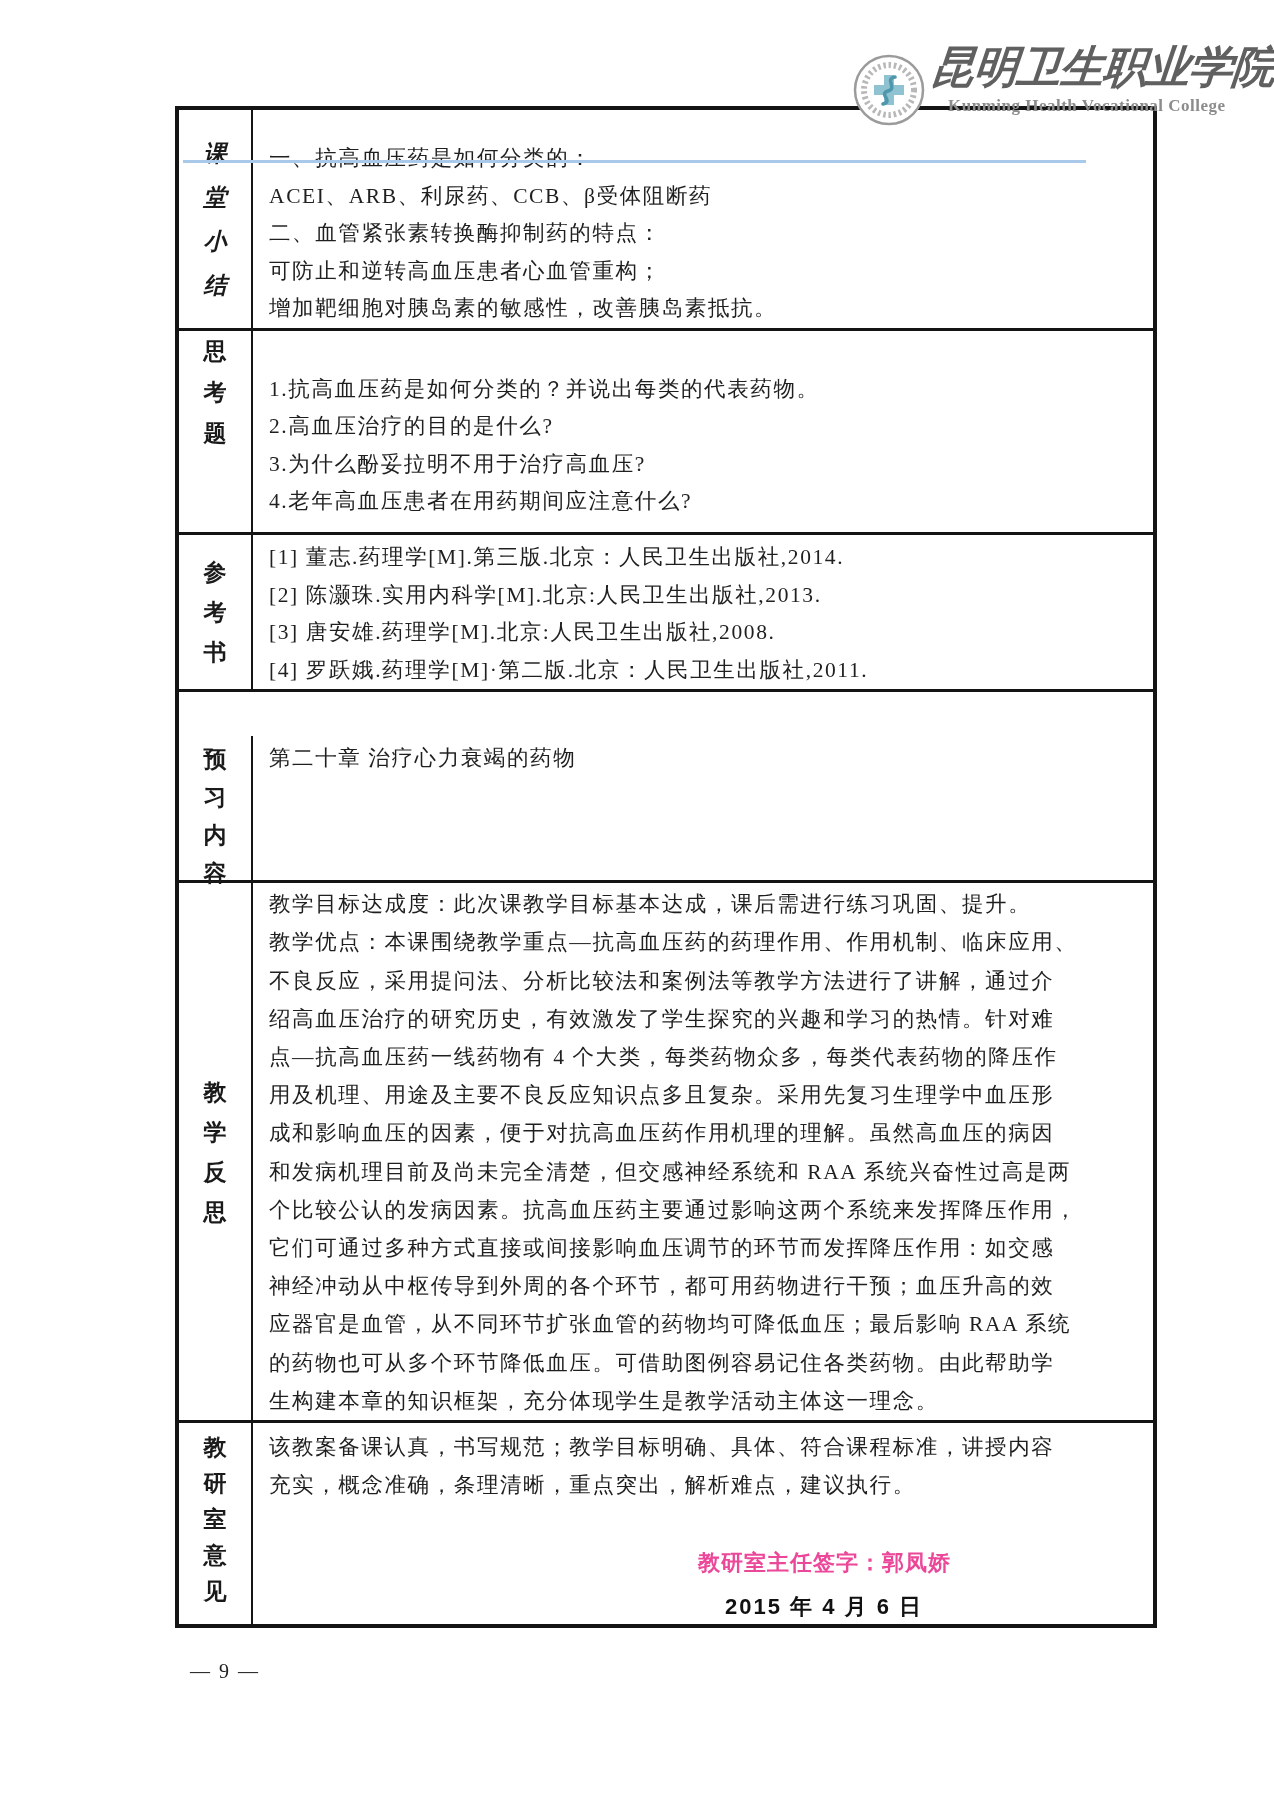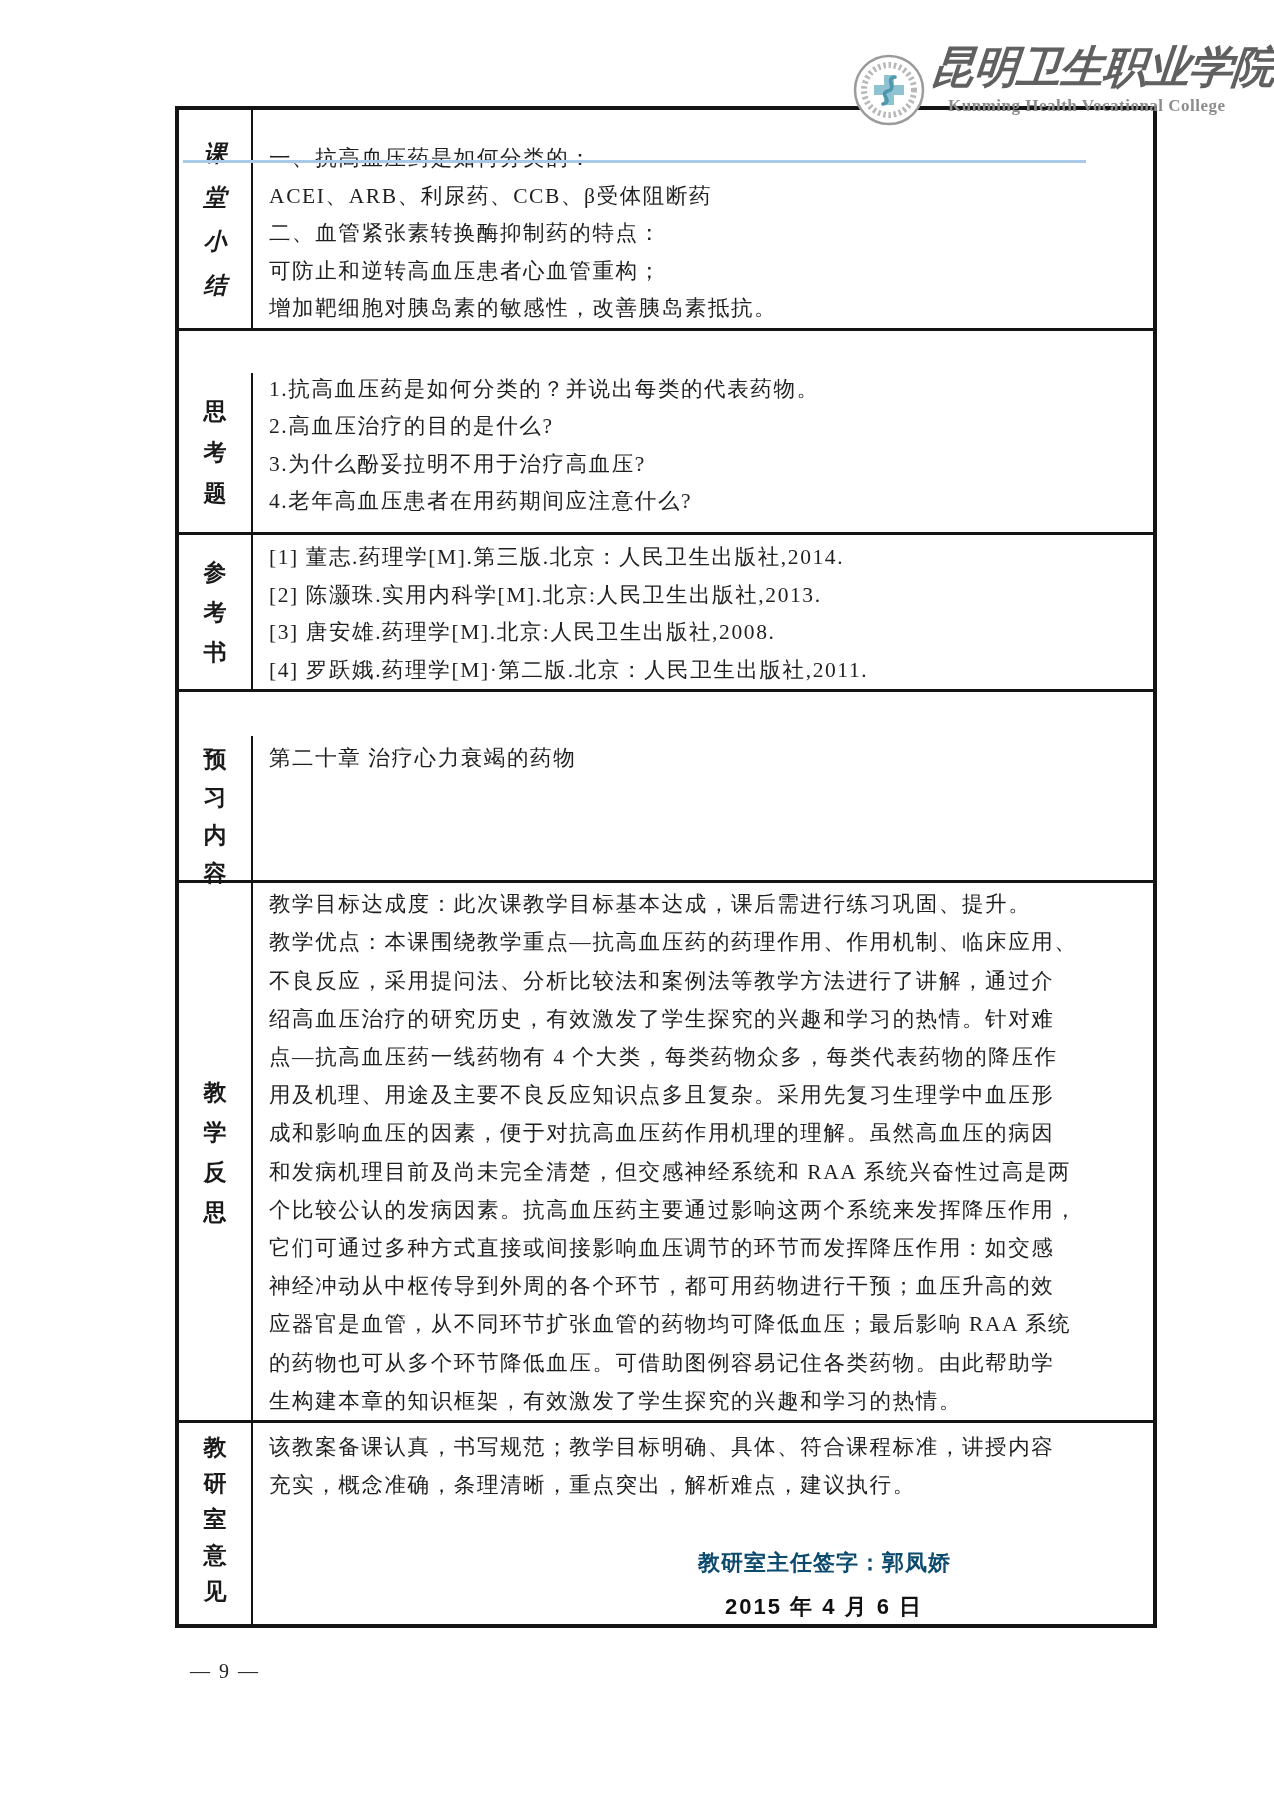--- a/index.html
+++ b/index.html
@@ -40,21 +40,21 @@
   .content-cell{
     flex:1;box-sizing:border-box;padding-left:16px;padding-right:6px;
     font-size:21.5px;letter-spacing:1.6px;color:#1f1f1f;position:relative;
   }
   .content-cell .line{white-space:nowrap;line-height:37.5px;}
   
   .row-1{height:231px;}
   .row-1 .label-cell{align-items:center;font-style:italic;}
   .row-1 .content-cell{padding-top:30px;}
   .row-2{height:234px;}
-  .row-2 .label-cell{align-items:center;margin-top:42px;}
+  .row-2 .label-cell{}
   .row-2 .label-cell span{line-height:41px;}
   .row-2 .content-cell{padding-top:40px;line-height:38px;}
   .row-3{height:157px;}
   .row-3 .label-cell{align-items:center;}
   .row-3 .label-cell span{line-height:40px;}
   .row-3 .content-cell{padding-top:4px;}
   .row-4{height:147px;margin-top:44px;}
   .row-4 .label-cell{align-items:flex-start;padding-top:4px;}
   .row-4 .label-cell span{line-height:38px;}
   .row-4 .content-cell{padding-top:4px;}
@@ -63,21 +63,21 @@
   .row-5 .label-cell span{line-height:40px;}
   .row-5 .content-cell{padding-top:2px;}
   .row-5 .content-cell .line{line-height:38.2px;}
   .row-6{flex:1;}
   .row-6 .label-cell{align-items:flex-start;padding-top:6px;}
   .row-6 .label-cell span{line-height:36px;}
   .row-6 .content-cell{padding-top:6px;}
   .signature-line{
     margin-top:42px;text-align:right;padding-right:196px;white-space:nowrap;
     font-family:"Liberation Sans", sans-serif;font-weight:600;font-size:22px;
-    letter-spacing:1px;line-height:34px;color:#0c4a6e;
+    letter-spacing:1px;line-height:34px;color:#ec4899;
   }
   .date-line{
     margin-top:10px;text-align:right;padding-right:224px;white-space:nowrap;
     font-family:"Liberation Sans", sans-serif;font-weight:600;font-size:22px;
     letter-spacing:2px;line-height:34px;color:#111;
   }
   
   .blue-annotation{
     position:absolute;left:183px;top:160px;width:903px;height:3px;
     background:#a9c9ea;z-index:5;
@@ -162,21 +162,21 @@
       <div class="line">绍高血压治疗的研究历史，有效激发了学生探究的兴趣和学习的热情。针对难</div>
       <div class="line">点—抗高血压药一线药物有 4 个大类，每类药物众多，每类代表药物的降压作</div>
       <div class="line">用及机理、用途及主要不良反应知识点多且复杂。采用先复习生理学中血压形</div>
       <div class="line">成和影响血压的因素，便于对抗高血压药作用机理的理解。虽然高血压的病因</div>
       <div class="line">和发病机理目前及尚未完全清楚，但交感神经系统和 RAA 系统兴奋性过高是两</div>
       <div class="line">个比较公认的发病因素。抗高血压药主要通过影响这两个系统来发挥降压作用，</div>
       <div class="line">它们可通过多种方式直接或间接影响血压调节的环节而发挥降压作用：如交感</div>
       <div class="line">神经冲动从中枢传导到外周的各个环节，都可用药物进行干预；血压升高的效</div>
       <div class="line">应器官是血管，从不同环节扩张血管的药物均可降低血压；最后影响 RAA 系统</div>
       <div class="line">的药物也可从多个环节降低血压。可借助图例容易记住各类药物。由此帮助学</div>
-      <div class="line">生构建本章的知识框架，有效激发了学生探究的兴趣和学习的热情。</div>
+      <div class="line">生构建本章的知识框架，充分体现学生是教学活动主体这一理念。</div>
     </div>
   </div>
 
   <div class="row row-6">
     <div class="label-cell">
       <span>教研室意见</span>
     </div>
     <div class="content-cell">
       <div class="line">该教案备课认真，书写规范；教学目标明确、具体、符合课程标准，讲授内容</div>
       <div class="line">充实，概念准确，条理清晰，重点突出，解析难点，建议执行。</div>

